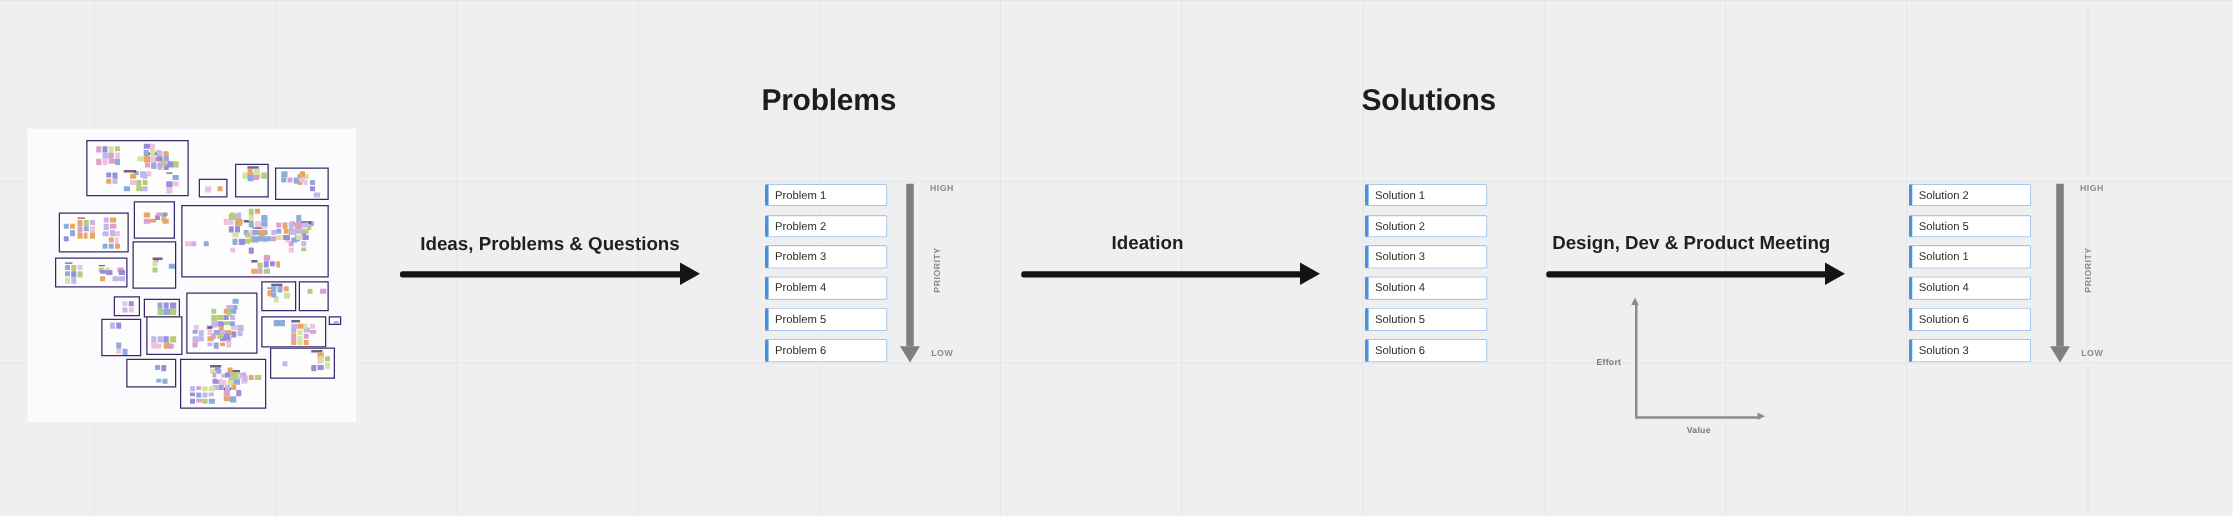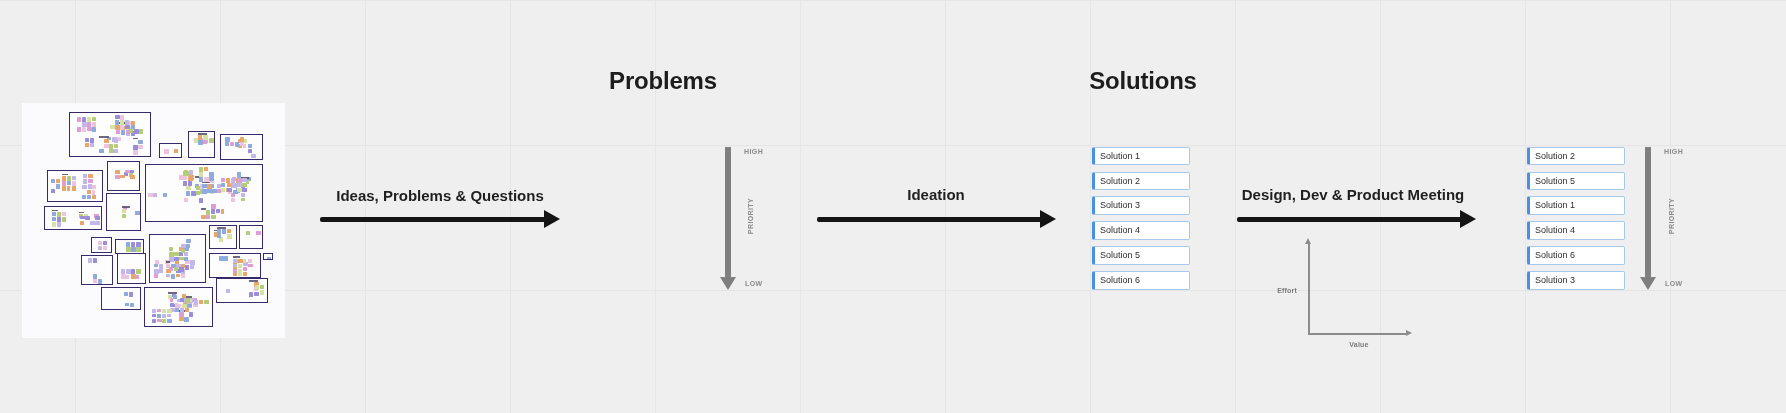--- a/index.html
+++ b/index.html
@@ -470,20 +470,41 @@
         <div class="note" style="left: 37.2173px; top: 13.4568px; width: 4.69913px; height: 3.81024px; background: rgb(155, 142, 216);"></div>
         <div class="note" style="left: 37.5832px; top: 6.20651px; width: 4.48255px; height: 4.59949px; background: rgb(212, 226, 164);"></div>
         <div class="note" style="left: 42.5832px; top: 6.20651px; width: 4.47027px; height: 4.08126px; background: rgb(181, 204, 122);"></div>
         <div class="note" style="left: 42.5832px; top: 11.2065px; width: 4.39594px; height: 4.51959px; background: rgb(212, 226, 164);"></div>
       </div>
     </div>
 
   <div class="title" style="left:563px;top:67px">Problems</div>
   <div class="title" style="left:1043px;top:67px">Solutions</div>
 
+  <div class="col" style="left:612px;top:146.7px">
+
+  <div class="card">
+        <span>Problem 1</span>
+      </div>
+      <div class="card">
+        <span>Problem 2</span>
+      </div>
+      <div class="card">
+        <span>Problem 3</span>
+      </div>
+      <div class="card">
+        <span>Problem 4</span>
+      </div>
+      <div class="card">
+        <span>Problem 5</span>
+      </div>
+      <div class="card">
+        <span>Problem 6</span>
+      </div>
+    </div>
   <div class="col" style="left:1092px;top:146.7px">
 
   <div class="card">
         <span>Solution 1</span>
       </div>
       <div class="card">
         <span>Solution 2</span>
       </div>
       <div class="card">
         <span>Solution 3</span>
@@ -520,21 +541,21 @@
       </div>
     </div>
 
   <div>
     <div class="flow-label" style="left:310px;top:187px">Ideas, Problems &amp; Questions</div>
     <div class="flow-line" style="left:320px;top:216.5px;width:226px"></div>
     <div class="flow-head" style="left:544px;top:210.2px"></div>
   </div>
 
   <div>
-    <div class="flow-label" style="left:806px;top:186px">Ideation</div>
+    <div class="flow-label" style="left:788px;top:186px">Ideation</div>
     <div class="flow-line" style="left:817px;top:216.5px;width:225px"></div>
     <div class="flow-head" style="left:1040px;top:210.2px"></div>
   </div>
 
   <div>
     <div class="flow-label" style="left:1223px;top:186px">Design, Dev &amp; Product Meeting</div>
     <div class="flow-line" style="left:1237px;top:216.5px;width:225px"></div>
     <div class="flow-head" style="left:1460px;top:210.2px"></div>
   </div>
 

